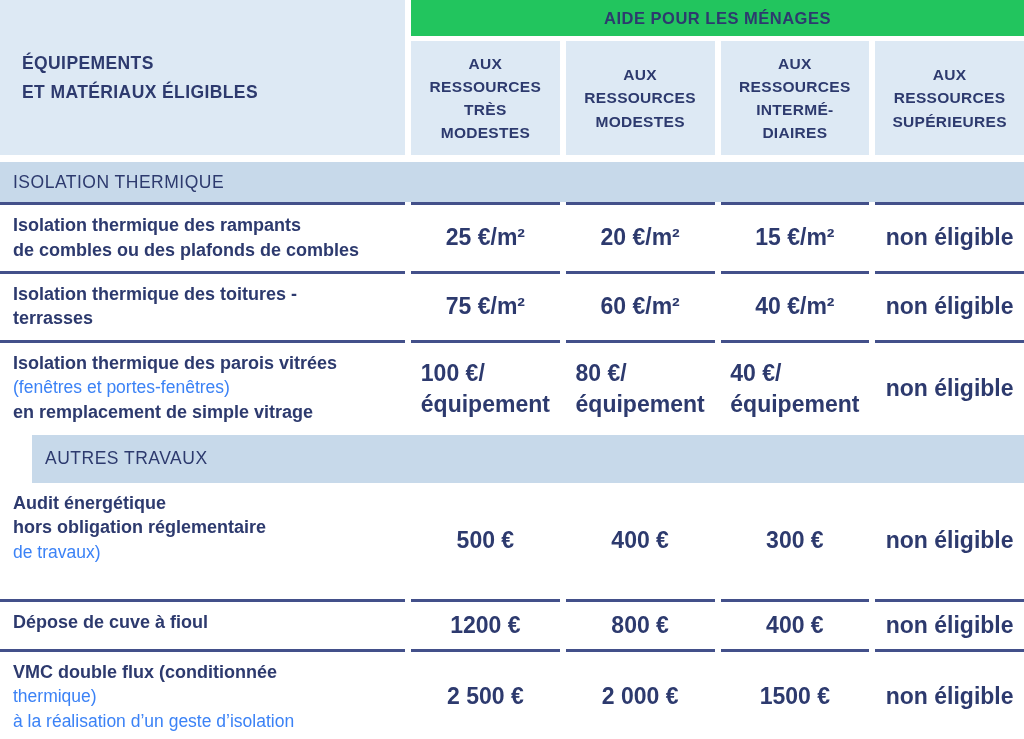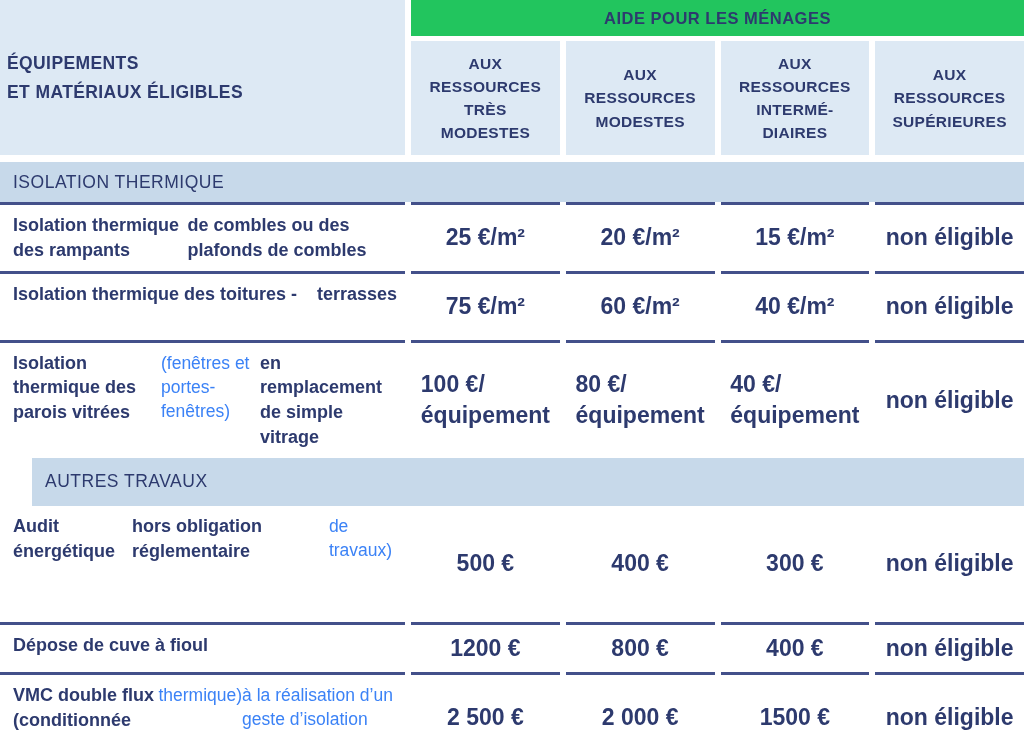--- a/index.html
+++ b/index.html
@@ -24,21 +24,21 @@
   
   .header-grid {
     grid-template-rows: 36px 5px 114px;
   }
   .left-head {
     grid-column: 1;
     grid-row: 1 / 4;
     background: #dde9f4;
     display: flex;
     align-items: center;
-    padding-left: 7px;
+    padding-left: 22px;
   }
   .left-head .title {
     font-weight: 700;
     font-size: 17.5px;
     line-height: 1.65;
     letter-spacing: 0.4px;
     white-space: pre-line;
   }
   .group-head {
     grid-column: 2 / 6;
@@ -81,22 +81,22 @@
   .body-row > div { background: #ffffff; }
   .lined > div { border-top: 3px solid #43508a; }
   .r1 > div { min-height: 68px; }
   .r2 > div { min-height: 69px; }
   .r3 > div { min-height: 95px; }
   .r4 > div { min-height: 116px; }
   .r5 > div { min-height: 50px; }
   .r6 > div { min-height: 88px; }
   .label-cell {
     display: flex;
-    flex-direction: row;
-    justify-content: space-between;
+    flex-direction: column;
+    justify-content: flex-start;
     padding: 8px 8px 8px 13px;
   }
   .part-strong {
     font-weight: 700;
     font-size: 18px;
     line-height: 1.38;
   }
   .part-light {
     font-weight: 400;
     font-size: 17.5px;

